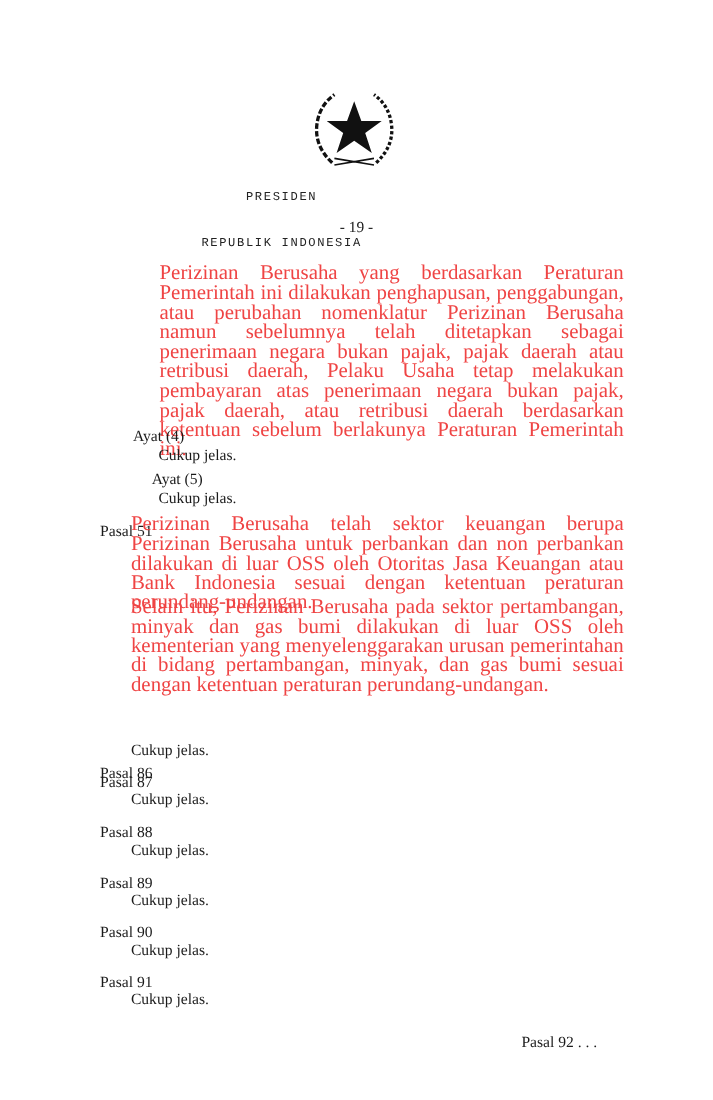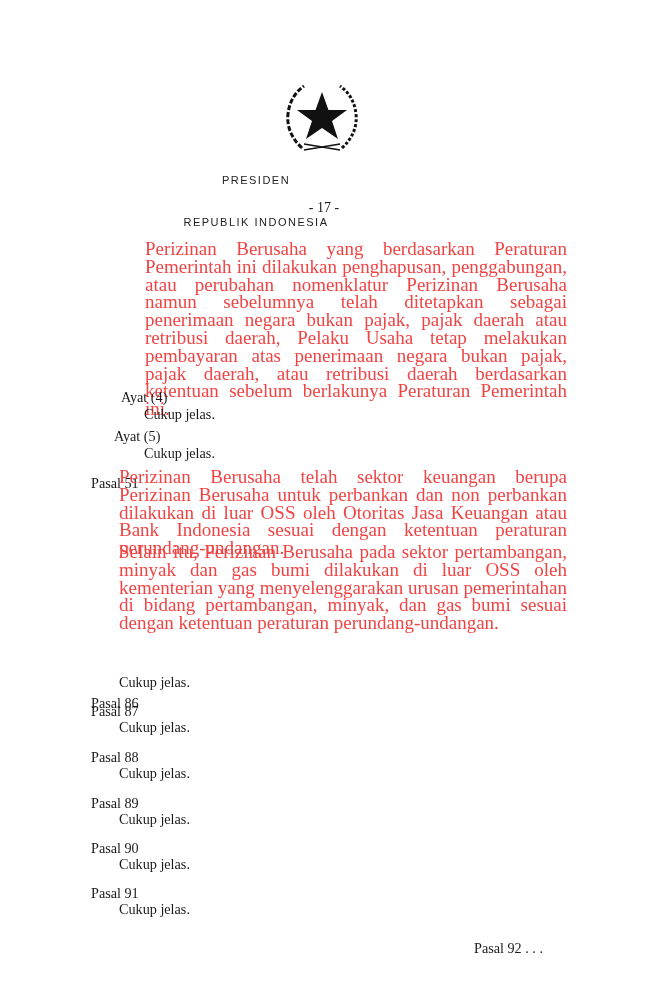--- a/index.html
+++ b/index.html
@@ -1,20 +1,20 @@
 <!DOCTYPE html>
 <html><head>
 <meta charset="utf-8">
 <style>
   html, body { margin: 0; padding: 0; background: #ffffff; }
   body { width: 648px; height: 1000px; position: relative; overflow: hidden;
          font-family: "DejaVu Serif", "Liberation Serif", serif; color: #1a1a1a; }
   .emblem { position: absolute; left: 282px; top: 78px; width: 80px; height: 80px; }
   .hdr { position: absolute; left: 0; width: 512px; text-align: center;
-         font-family: Liberation Sans, sans-serif; letter-spacing: 1.5px;
+         font-family: Liberation Mono, monospace; letter-spacing: 1.5px;
          font-size: 11px; color: #222; }
   .pageno { position: absolute; left: 0; width: 648px; text-align: center;
             font-family: "Liberation Serif", serif; font-size: 14px; }
   .para { position: absolute; font-family: "Liberation Serif", serif; font-size: 19px;
           line-height: 17.8px; text-align: justify; color: #ef4444; }
   .lbl { position: absolute; font-family: "Liberation Serif", serif; font-size: 14.2px;
          line-height: 17.8px; color: #1a1a1a; white-space: nowrap; margin-top: 24px; }
 </style>
 </head>
 <body>
@@ -25,27 +25,27 @@
     <g fill="none" stroke="#111" stroke-width="3">
       <path d="M20 70 Q4 55 6 36 Q8 18 22 8" stroke-dasharray="5 2"></path>
       <path d="M60 70 Q76 55 74 36 Q72 18 58 8" stroke-dasharray="3 2"></path>
     </g>
     <path d="M22 72 L58 66 M22 66 L58 72" stroke="#111" stroke-width="1.5"></path>
   </g>
 </svg>
 
 <div class="hdr" style="top:174px;">PRESIDEN</div>
 <div class="hdr" style="top:172px;margin-top:44px;">REPUBLIK INDONESIA</div>
-<div class="pageno" style="top:200px;">- 17 -</div>
+<div class="pageno" style="top:200px;">- 19 -</div>
 
 <div class="para" style="left:145px; top:240px; width:422px;">Perizinan Berusaha yang berdasarkan Peraturan Pemerintah ini dilakukan penghapusan, penggabungan, atau perubahan nomenklatur Perizinan Berusaha namun sebelumnya telah ditetapkan sebagai penerimaan negara bukan pajak, pajak daerah atau retribusi daerah, Pelaku Usaha tetap melakukan pembayaran atas penerimaan negara bukan pajak, pajak daerah, atau retribusi daerah berdasarkan ketentuan sebelum berlakunya Peraturan Pemerintah ini.</div>
 
 <div class="lbl" style="left:121px; top:365px;">Ayat (4)</div>
 <div class="lbl" style="left:144px; top:382px;">Cukup jelas.</div>
-<div class="lbl" style="left:114px; top:404px;">Ayat (5)</div>
+<div class="lbl" style="left:138px; top:404px;">Ayat (5)</div>
 <div class="lbl" style="left:144px; top:421px;">Cukup jelas.</div>
 
 <div class="lbl" style="left:91px; top:451px;">Pasal 51</div>
 <div class="para" style="left:119px; top:468px; width:448px;">Perizinan Berusaha telah sektor keuangan berupa Perizinan Berusaha untuk perbankan dan non perbankan dilakukan di luar OSS oleh Otoritas Jasa Keuangan atau Bank Indonesia sesuai dengan ketentuan peraturan perundang-undangan.</div>
 <div class="para" style="left:119px; top:543px; width:448px;">Selain itu, Perizinan Berusaha pada sektor pertambangan, minyak dan gas bumi dilakukan di luar OSS oleh kementerian yang menyelenggarakan urusan pemerintahan di bidang pertambangan, minyak, dan gas bumi sesuai dengan ketentuan peraturan perundang-undangan.</div>
 
 <div class="lbl" style="left:91px; top:671px;">Pasal 86</div>
 <div class="lbl" style="left:119px; top:650px;">Cukup jelas.</div>
 <div class="lbl" style="left:91px; top:679px;">Pasal 87</div>
 <div class="lbl" style="left:119px; top:695px;">Cukup jelas.</div>

